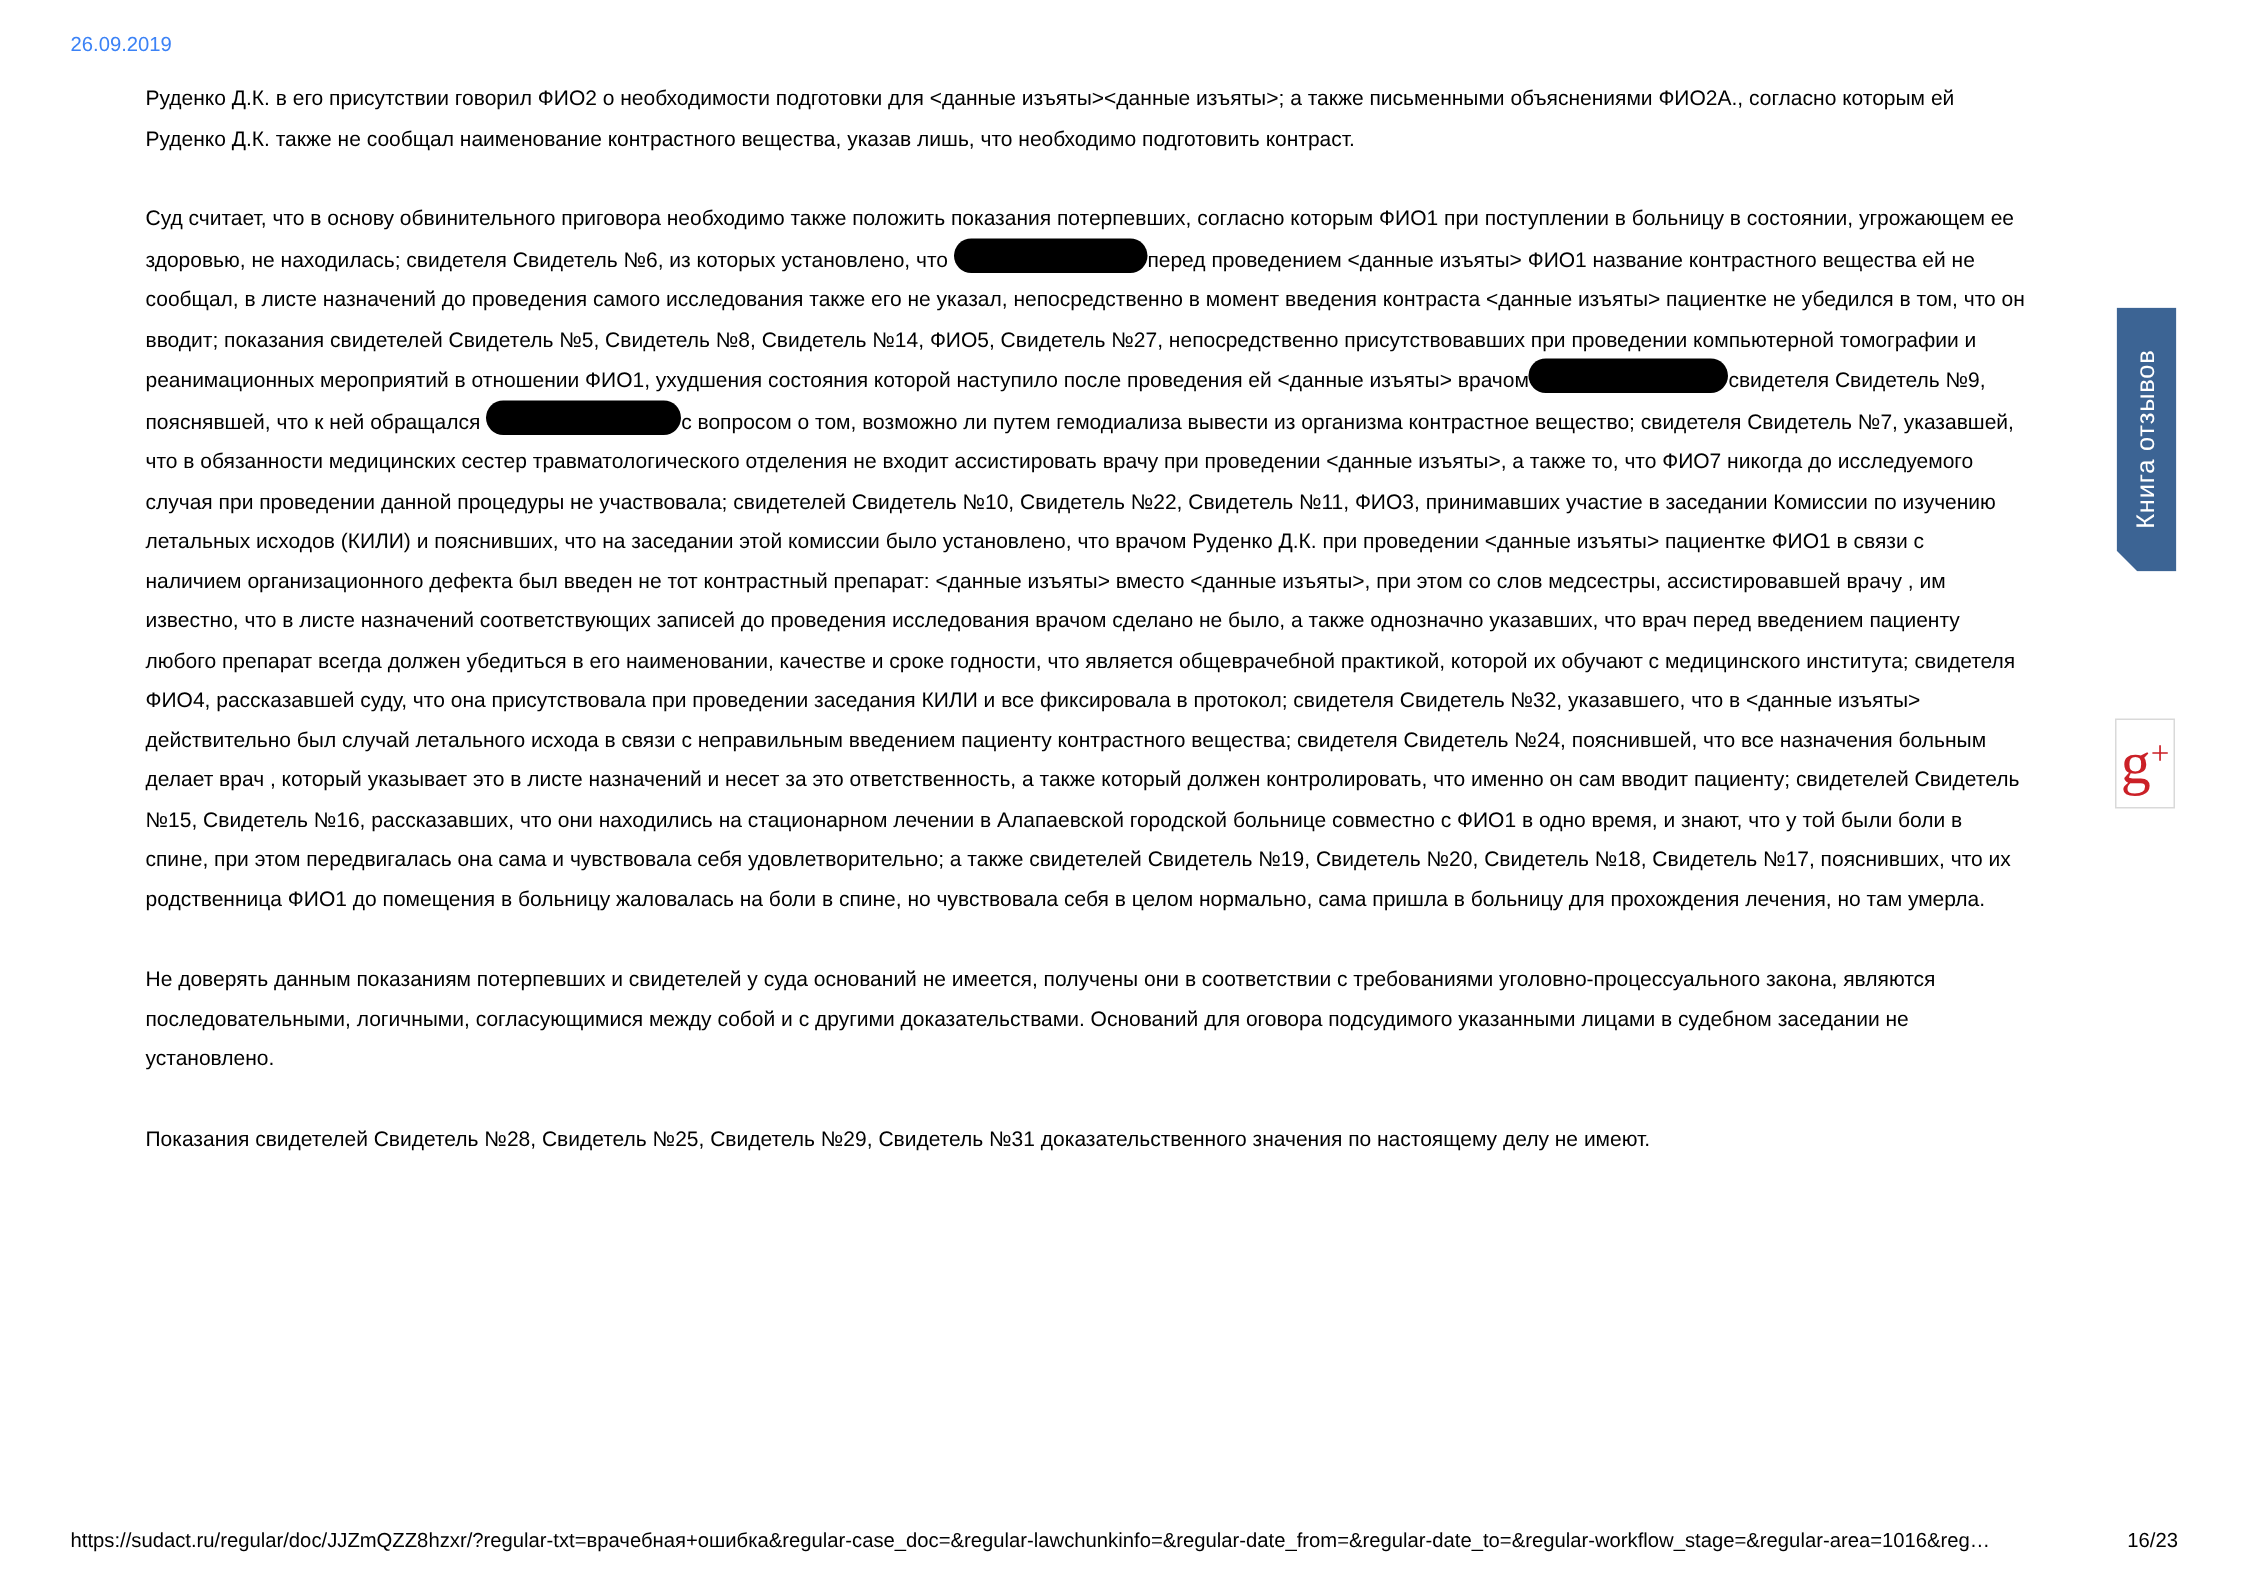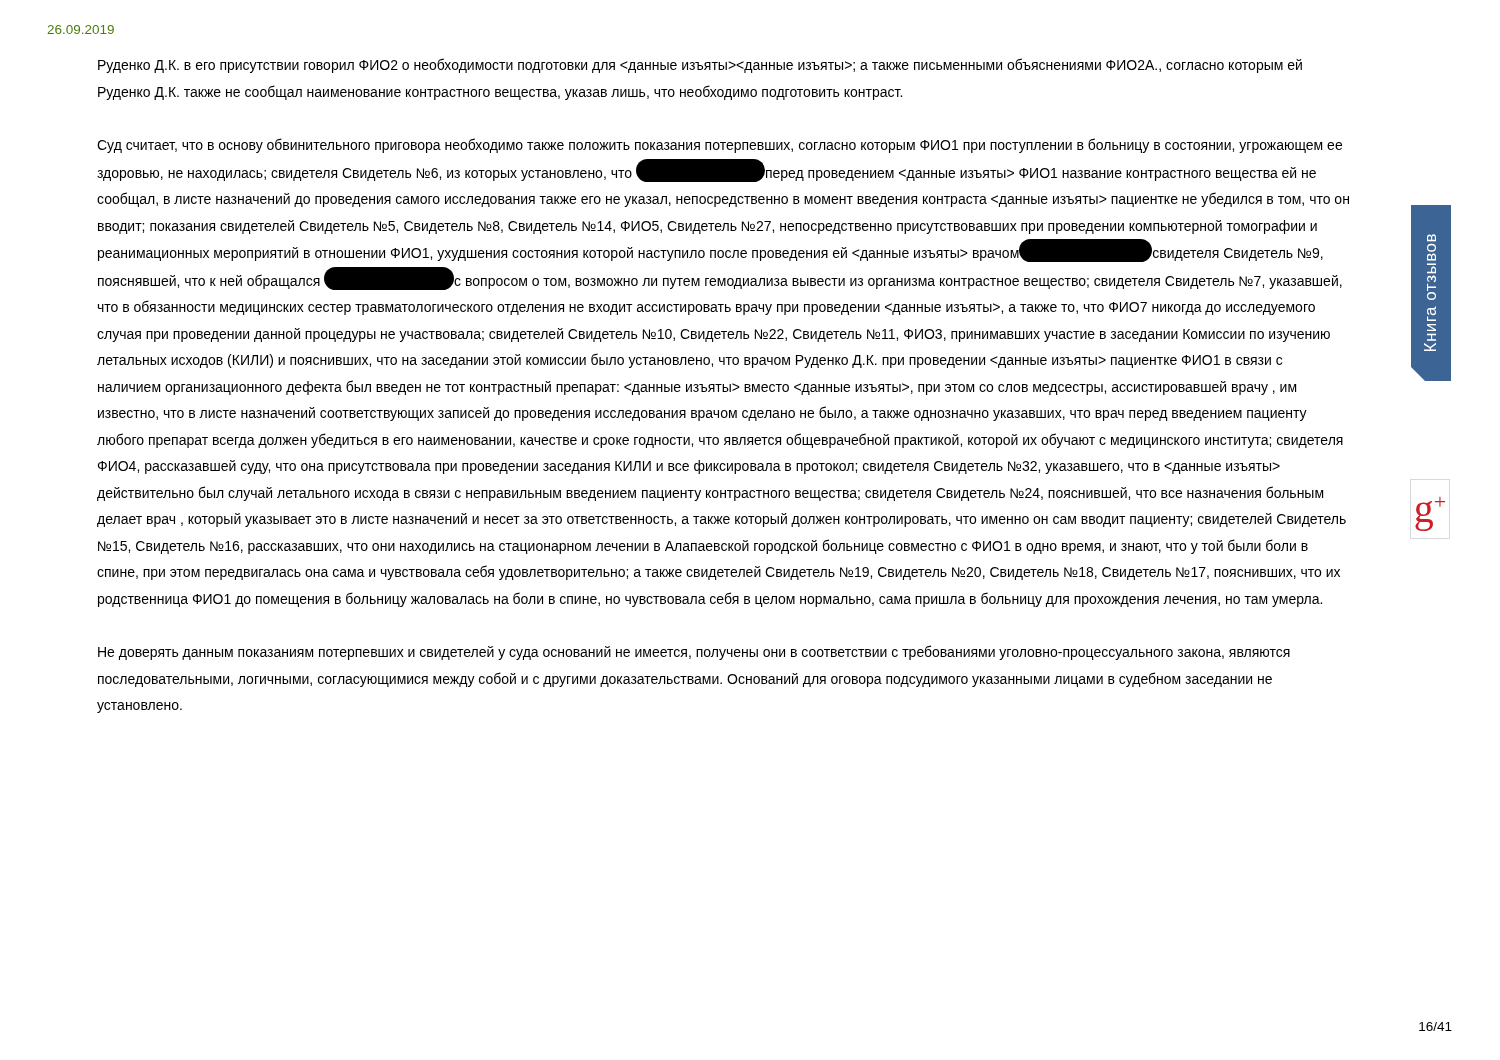--- a/index.html
+++ b/index.html
@@ -7,21 +7,21 @@
     position: relative;
     width: 1500px;
     height: 1060px;
     background: #ffffff;
     font-family: "Liberation Sans", sans-serif;
     color: #000;
     overflow: hidden;
   }
 
   
-  .print-header { position: absolute; top: 22px; left: 0; right: 0; height: 18px; font-size: 13.5px; color: #4d7c0f; }
+  .print-header { position: absolute; top: 22px; left: 0; right: 0; height: 18px; font-size: 13.5px; color: #3b82f6; }
   .print-date { position: absolute; left: 47px; top: 0; }
   .print-title { position: absolute; left: 851px; top: 0; transform: translateX(-50%); white-space: nowrap; }
 
   
   .content {
     position: absolute;
     left: 97px;
     top: 52px;
     width: 1253px;
     font-size: 14px;
@@ -91,27 +91,29 @@
 <div class="page">
 
   <div class="print-header">
     <span class="print-date">26.09.2019</span>
   </div>
 
   <div class="content">
     <p><span>Руденко Д.К. в его присутствии говорил ФИО2 о необходимости подготовки для &lt;данные изъяты&gt;&lt;данные изъяты&gt;; а также письменными объяснениями ФИО2А., согласно которым ей Руденко Д.К. также не сообщал наименование контрастного вещества, указав лишь, что необходимо подготовить контраст.</span></p>
     <p><span>Суд считает, что в основу обвинительного приговора необходимо также положить показания потерпевших, согласно которым ФИО1 при поступлении в больницу в состоянии, угрожающем ее здоровью, не находилась; свидетеля Свидетель №6, из которых установлено, что </span><span class="redaction" style="width: 129px;"></span><span>перед проведением &lt;данные изъяты&gt; ФИО1 название контрастного вещества ей не сообщал, в листе назначений до проведения самого исследования также его не указал, непосредственно в момент введения контраста &lt;данные изъяты&gt; пациентке не убедился в том, что он вводит; показания свидетелей Свидетель №5, Свидетель №8, Свидетель №14, ФИО5, Свидетель №27, непосредственно присутствовавших при проведении компьютерной томографии и реанимационных мероприятий в отношении ФИО1, ухудшения состояния которой наступило после проведения ей &lt;данные изъяты&gt; </span><span class="b">врачом</span><span class="redaction" style="width: 133px;"></span><span>свидетеля Свидетель №9, пояснявшей, что к ней обращался </span><span class="redaction" style="width: 130px;"></span><span>с вопросом о том, возможно ли путем гемодиализа вывести из организма контрастное вещество; свидетеля Свидетель №7, указавшей, что в обязанности медицинских сестер травматологического отделения не входит ассистировать </span><span class="b">врачу</span><span> при проведении &lt;данные изъяты&gt;, а также то, что ФИО7 никогда до исследуемого случая при проведении данной процедуры не участвовала; свидетелей Свидетель №10, Свидетель №22, Свидетель №11, ФИО3, принимавших участие в заседании Комиссии по изучению летальных исходов (КИЛИ) и пояснивших, что на заседании этой комиссии было установлено, что </span><span class="b">врачом</span><span> Руденко Д.К. при проведении &lt;данные изъяты&gt; пациентке ФИО1 в связи с наличием организационного дефекта был введен не тот контрастный препарат: &lt;данные изъяты&gt; вместо &lt;данные изъяты&gt;, при этом со слов медсестры, ассистировавшей </span><span class="b">врачу</span><span> , им известно, что в листе назначений соответствующих записей до проведения исследования </span><span class="b">врачом</span><span> сделано не было, а также однозначно указавших, что </span><span class="b">врач</span><span> перед введением пациенту любого препарат всегда должен убедиться в его наименовании, качестве и сроке годности, что является общеврачебной практикой, которой их обучают с медицинского института; свидетеля ФИО4, рассказавшей суду, что она присутствовала при проведении заседания КИЛИ и все фиксировала в протокол; свидетеля Свидетель №32, указавшего, что в &lt;данные изъяты&gt; действительно был случай летального исхода в связи с </span><span class="b">неправильным</span><span> введением пациенту контрастного вещества; свидетеля Свидетель №24, пояснившей, что все назначения больным делает </span><span class="b">врач</span><span> , который указывает это в листе назначений и несет за это ответственность, а также который должен контролировать, что именно он сам вводит пациенту; свидетелей Свидетель №15, Свидетель №16, рассказавших, что они находились на стационарном лечении в Алапаевской городской больнице совместно с ФИО1 в одно время, и знают, что у той были боли в спине, при этом передвигалась она сама и чувствовала себя удовлетворительно; а также свидетелей Свидетель №19, Свидетель №20, Свидетель №18, Свидетель №17, пояснивших, что их родственница ФИО1 до помещения в больницу жаловалась на боли в спине, но чувствовала себя в целом нормально, сама пришла в больницу для прохождения лечения, но там умерла.</span></p>
     <p><span>Не доверять данным показаниям потерпевших и свидетелей у суда оснований не имеется, получены они в соответствии с требованиями уголовно-процессуального закона, являются последовательными, логичными, согласующимися между собой и с другими доказательствами. Оснований для оговора подсудимого указанными лицами в судебном заседании не установлено.</span></p>
+    <p><span>Показания свидетелей Свидетель №28, Свидетель №25, Свидетель №29, Свидетель №31 доказательственного значения по настоящему делу не имеют.</span></p>
   </div>
 
   <div class="feedback-tab">
     <span class="feedback-label">Книга отзывов</span>
   </div>
 
   <div class="gplus-box">
     <span class="gplus"><span class="g">g</span><span class="plus">+</span></span>
   </div>
 
   <div class="print-footer">
-    <span class="page-indicator">16/41</span>
+    <span class="footer-url">https://sudact.ru/regular/doc/JJZmQZZ8hzxr/?regular-txt=врачебная+ошибка&amp;regular-case_doc=&amp;regular-lawchunkinfo=&amp;regular-date_from=&amp;regular-date_to=&amp;regular-workflow_stage=&amp;regular-area=1016&amp;reg…</span>
+    <span class="page-indicator">16/23</span>
   </div>
 
 </div>
 
 </body></html>

